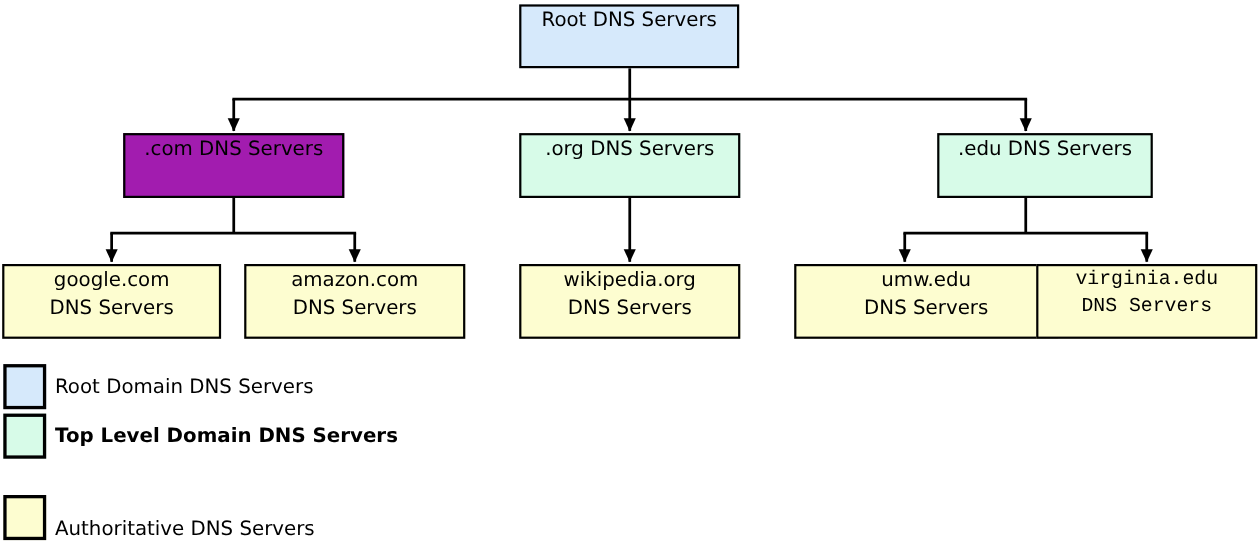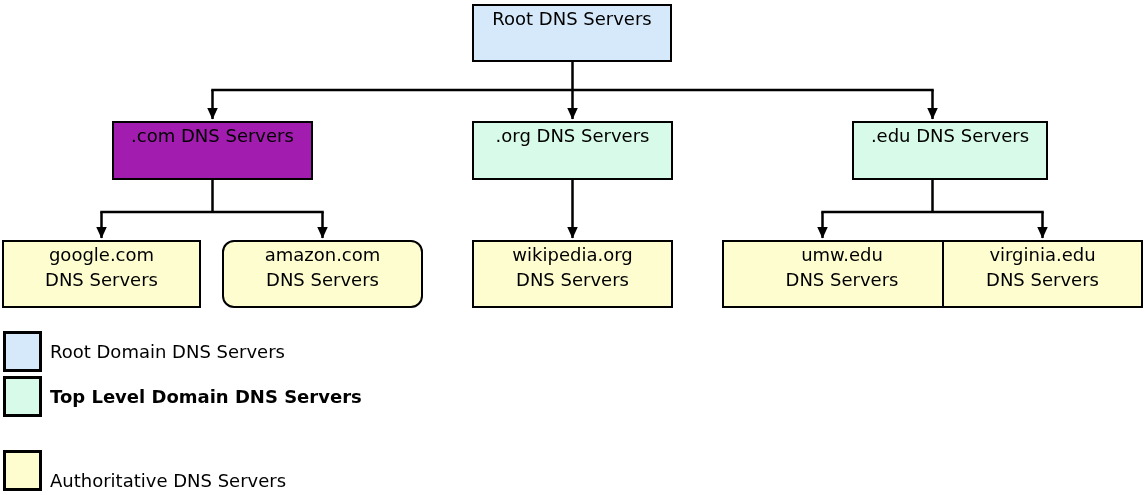--- a/index.html
+++ b/index.html
@@ -29,24 +29,24 @@
     text-align: center;
     font-size: 18px;
     line-height: 25px;
     white-space: nowrap;
   }
   .n-root      { left: 472px; top: 4px;   width: 200px; height: 58px; }
   .n-com       { left: 112px; top: 121px; width: 201px; height: 59px; }
   .n-org       { left: 472px; top: 121px; width: 201px; height: 59px; }
   .n-edu       { left: 832px; top: 121px; width: 196px; height: 59px; margin-left: 20px; }
   .n-google    { left: 2px;   top: 240px; width: 199px; height: 68px; }
-  .n-amazon    { left: 222px; top: 240px; width: 201px; height: 68px; border-radius: 12px; }
+  .n-amazon    { left: 222px; top: 240px; width: 201px; height: 68px; }
   .n-wikipedia { left: 472px; top: 240px; width: 201px; height: 68px; }
   .n-umw       { left: 722px; top: 240px; width: 240px; height: 68px; }
-  .n-virginia  { left: 942px; top: 240px; width: 201px; height: 68px; }
+  .n-virginia  { left: 942px; top: 240px; width: 201px; height: 68px; font-family: Liberation Mono, monospace; }
   .legend-row {
     position: absolute;
     left: 3px;
     height: 41px;
     display: flex;
     align-items: center;
   }
   .lg-1 { top: 331px; }
   .lg-2 { top: 376px; font-weight: bold; }
   .lg-3 { top: 450px; align-items: flex-end; }

